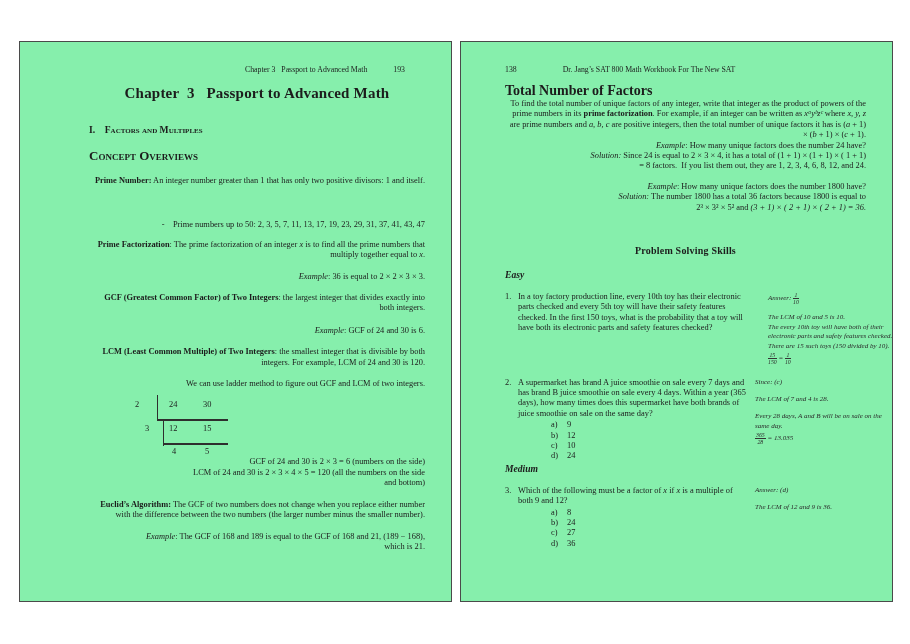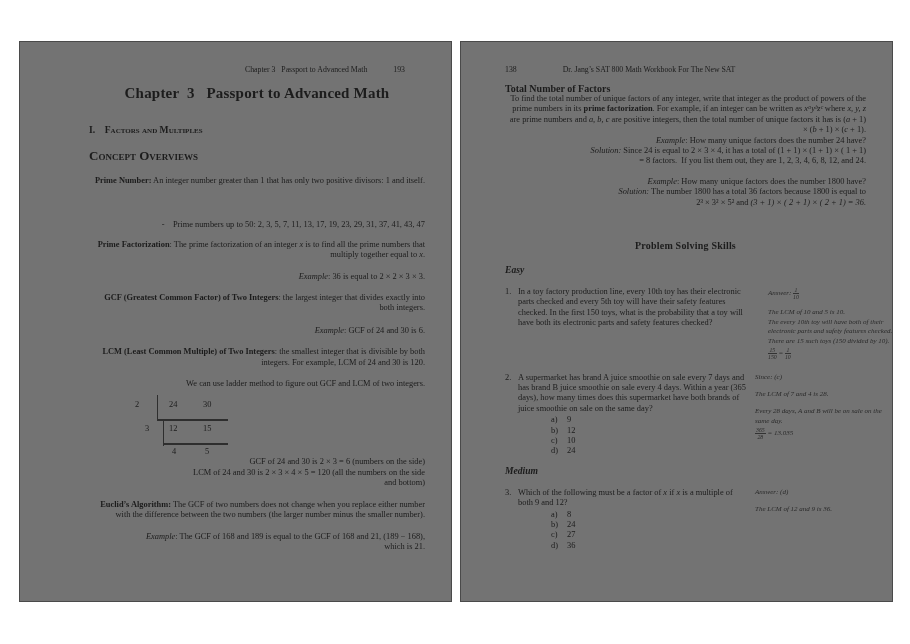--- a/index.html
+++ b/index.html
@@ -2,21 +2,21 @@
 <html><head>
 <meta charset="utf-8">
 <style>
   html,body{margin:0;padding:0;}
   body{
     width:910px;height:644px;background:#ffffff;position:relative;
     font-family:"Liberation Serif","DejaVu Serif",serif;color:#1c1c1c;
     -webkit-font-smoothing:antialiased;
   }
   .page{
-    position:absolute;top:41px;width:433px;height:561px;background:#737373;
+    position:absolute;top:41px;width:433px;height:561px;background:#86efac;
     border:1.5px solid #4a4a4a;box-sizing:border-box;overflow:hidden;
   }
   .page-left{left:19px;}
   .page-right{left:460px;}
   .inner-l{padding:0 26px 0 69px;}
   .inner-r{padding:0 26px 0 44px;}
   .pre{white-space:pre-wrap;}
   .run-head{margin-top:23px;font-size:7.8px;display:flex;}
   .run-head-l{justify-content:flex-end;gap:26px;padding-right:20px;}
   .run-head-r{justify-content:flex-start;gap:46px;}
@@ -38,21 +38,21 @@
   .ladder span{position:absolute;}
   .ld-line{position:absolute;background:#2e2e2e;}
   .ld-v1{left:23px;top:-2px;width:1.2px;height:25px;}
   .ld-h1{left:23px;top:22px;width:71px;height:1.2px;}
   .ld-v2{left:29px;top:22px;width:1.2px;height:27px;}
   .ld-h2{left:29px;top:46px;width:65px;height:1.2px;}
   .ld-d1{left:1px;top:3px;} .ld-n11{left:35px;top:3px;} .ld-n12{left:69px;top:3px;}
   .ld-d2{left:11px;top:27px;} .ld-n21{left:35px;top:27px;} .ld-n22{left:69px;top:27px;}
   .ld-b1{left:38px;top:50px;} .ld-b2{left:71px;top:50px;}
   
-  .tnf-head{margin-top:9px;font-weight:bold;font-size:10px;}
+  .tnf-head{margin-top:9px;font-weight:bold;font-size:14px;}
   .pss-head{margin-top:32px;text-align:center;font-weight:bold;font-size:10px;letter-spacing:.2px;}
   .level-head{margin-top:13px;font-weight:bold;font-style:italic;font-size:9.6px;}
   .q-row{display:flex;margin-top:12px;font-size:8.4px;line-height:10.4px;}
   .q-num{width:13px;flex:none;}
   .q-text{width:228px;flex:none;}
   .q-answer{margin-left:22px;width:140px;flex:none;font-style:italic;font-size:7px;line-height:9.4px;color:#2a2a2a;}
   .ans-line{margin-bottom:8px;}
   .choices{margin-top:1px;margin-left:33px;}
   .choice{display:flex;}
   .choice-letter{width:16px;flex:none;}
@@ -177,21 +177,21 @@
       <div class="q-answer" style="margin-left:9px;">
         <div class="ans-line">Since: (c)</div>
         <div class="ans-line">The LCM of 7 and 4 is 28.</div>
         <div>Every 28 days, A and B will be on sale on the same day.</div>
         <div class="eq-row">
           <span class="frac"><span class="fr-num">365</span><span class="fr-den">28</span></span><span class="pre"> = 13.035</span>
         </div>
       </div>
     </div>
 
-    <div class="level-head" style="margin-top:8px;">Medium</div>
+    <div class="level-head" style="margin-top:1px;">Medium</div>
 
     <div class="q-row">
       <div style="display:flex;width:241px;flex:none;">
         <span class="q-num">3.</span>
         <div style="width:228px;">
           <div class="q-text"><span>Which of the following must be a factor of </span><span class="rt-i">x</span><span> if </span><span class="rt-i">x</span><span> is a multiple of both 9 and 12?</span></div>
           <div class="choices">
             <div class="choice">
                 <span class="choice-letter">a)</span>
                 <span>8</span>

